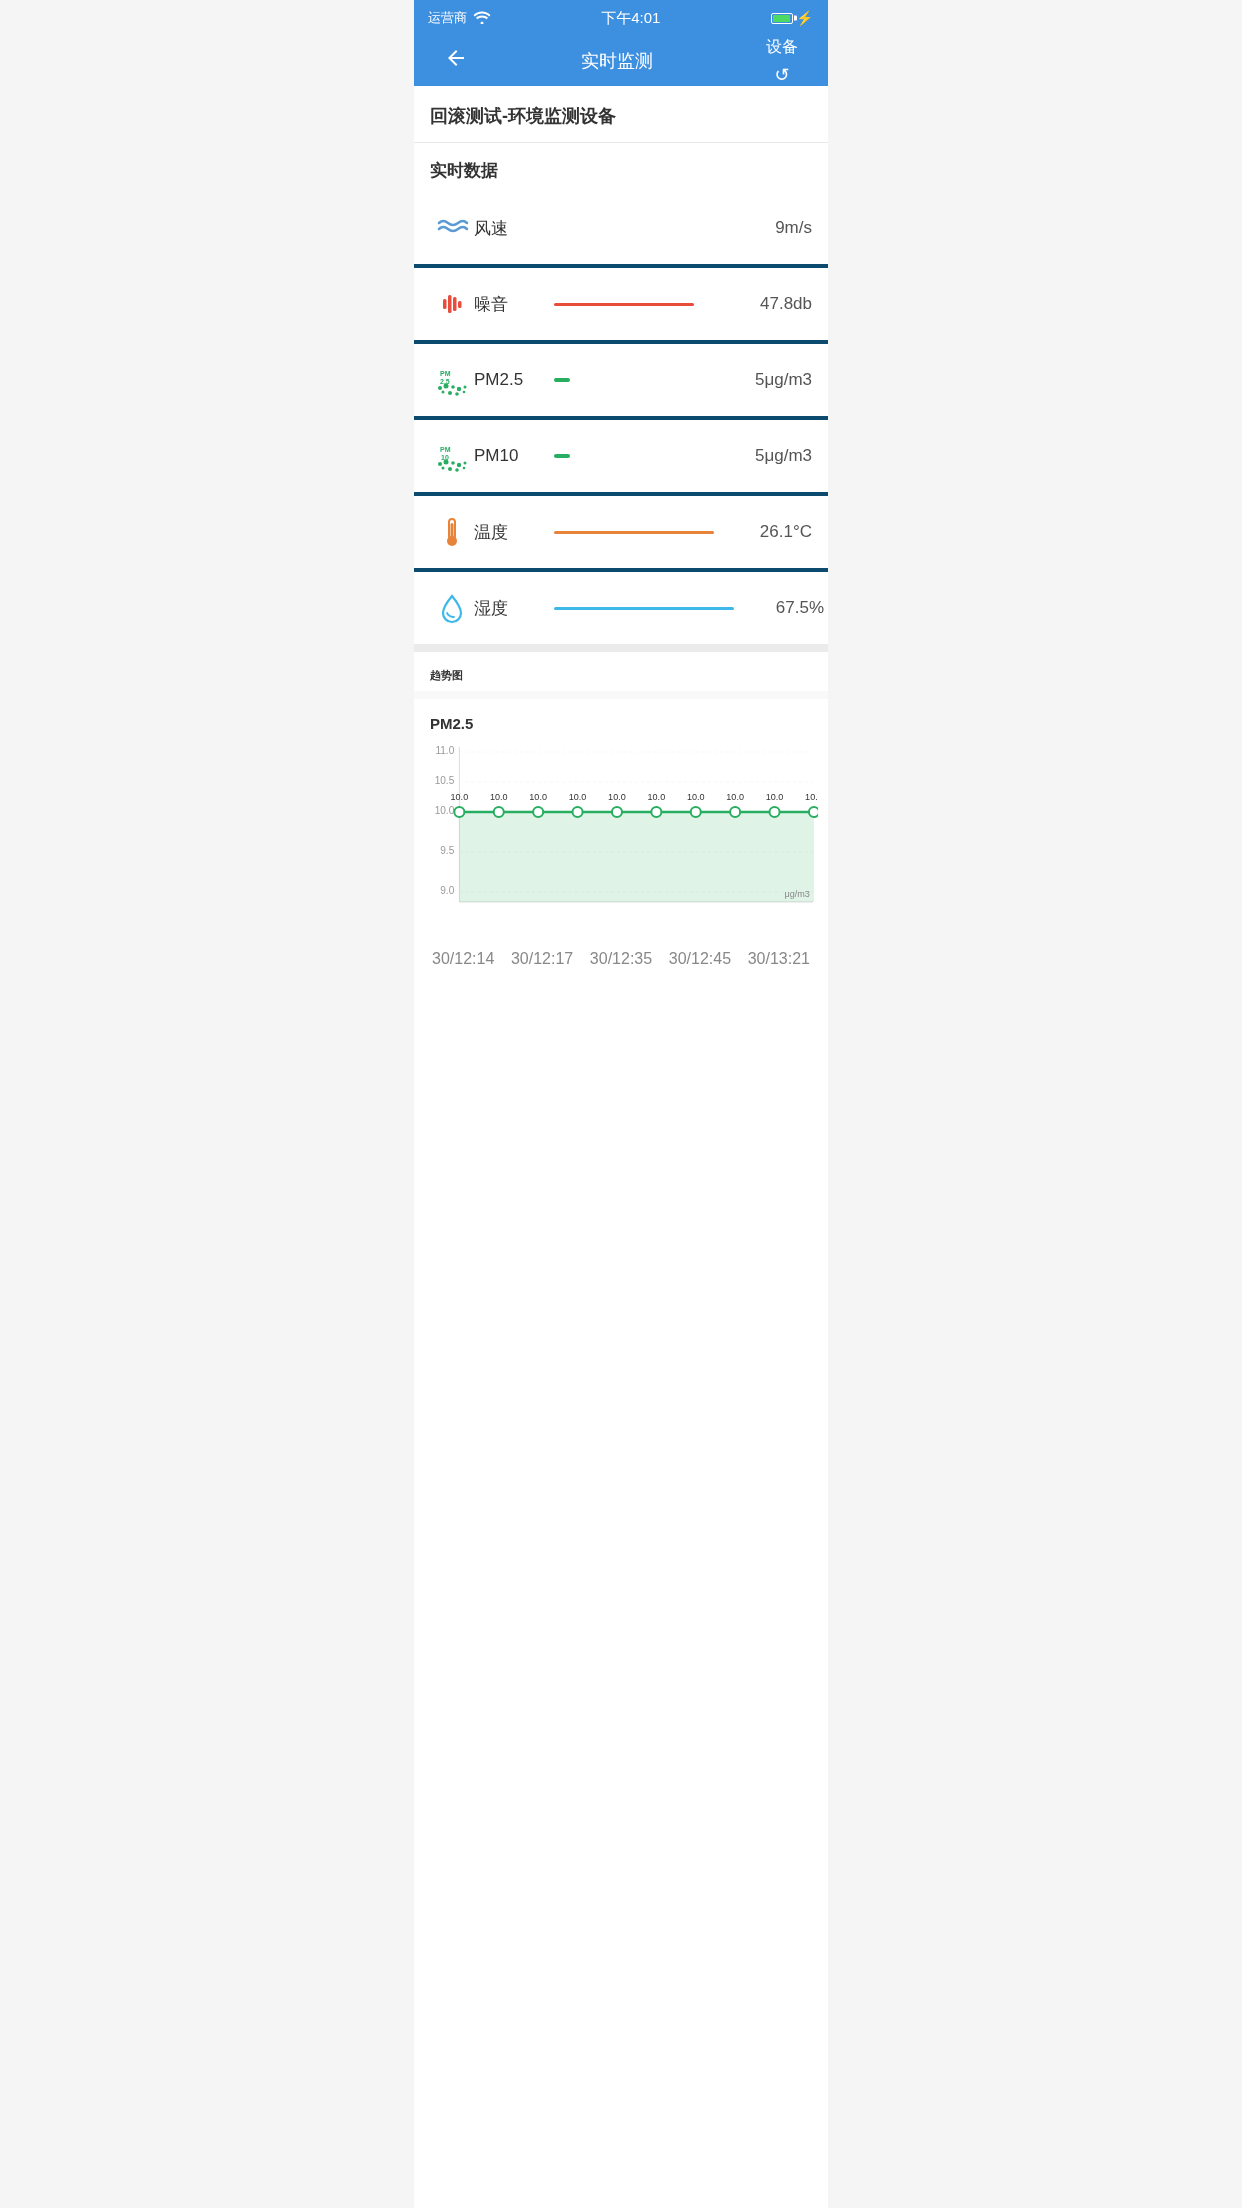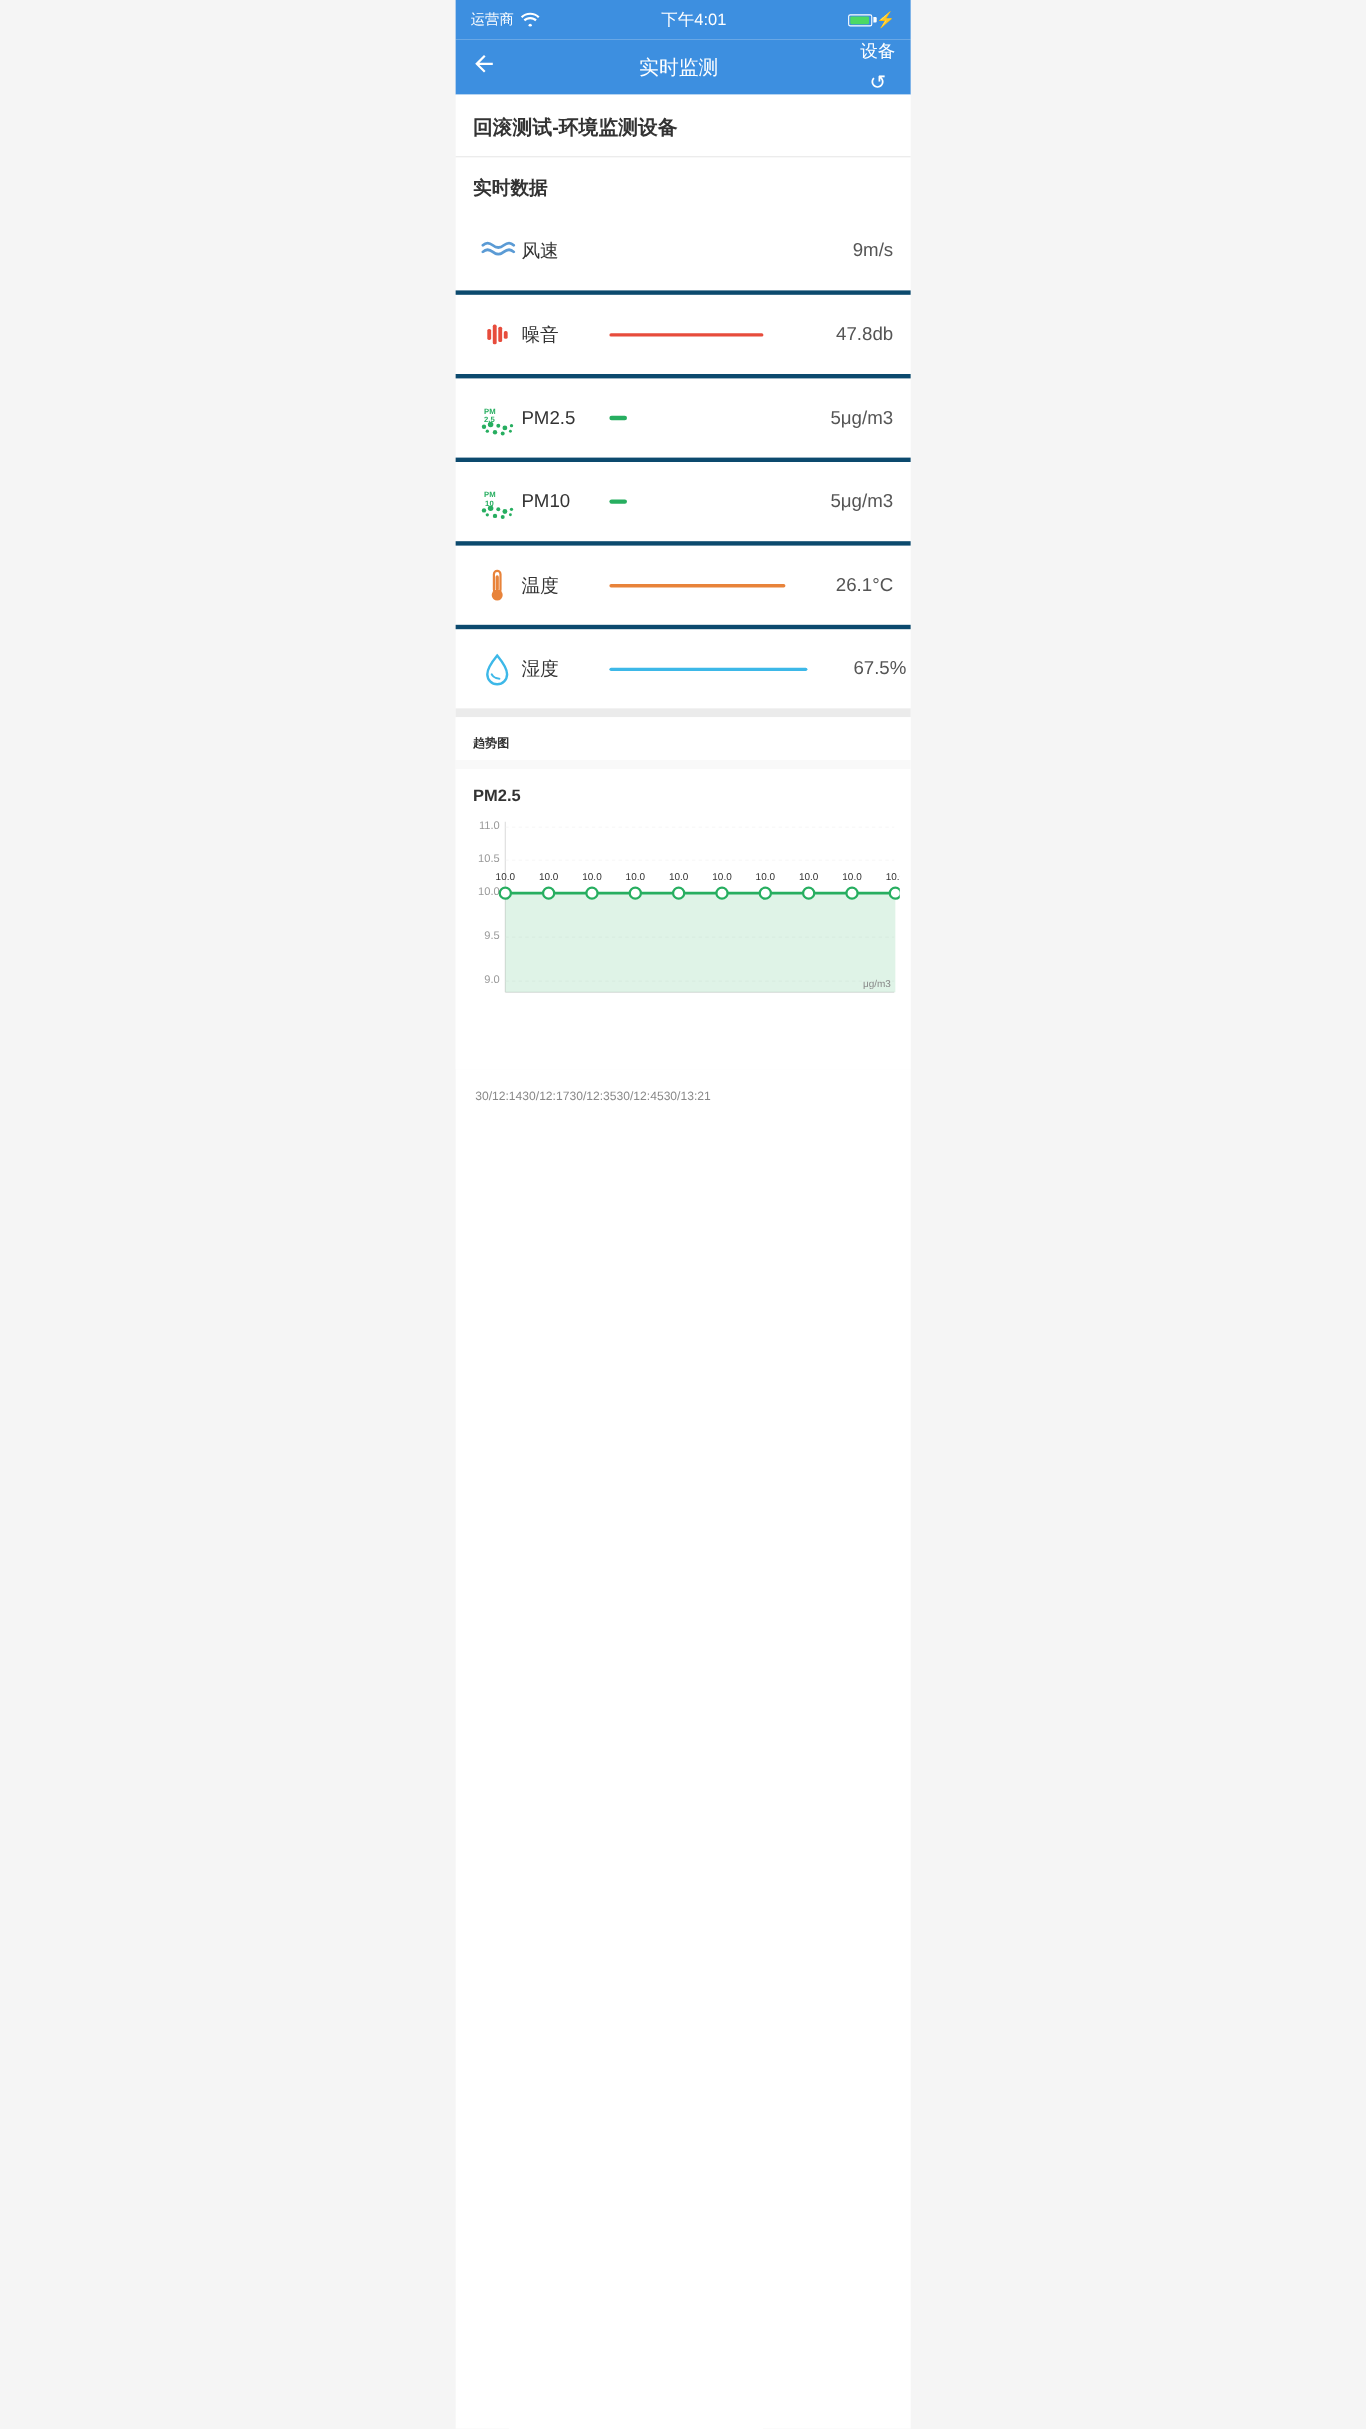--- a/index.html
+++ b/index.html
@@ -69,21 +69,21 @@
       background: #4cd964;
       border-radius: 1px;
     }
 
     
     .nav-bar {
       background: #3d8fe0;
       display: flex;
       justify-content: space-between;
       align-items: center;
-      padding: 10px 14px;
+      padding: 10px 30px;
       height: 50px;
     }
     .nav-back {
       color: white;
       font-size: 22px;
       cursor: pointer;
     }
     .nav-title {
       color: white;
       font-size: 18px;
@@ -193,25 +193,24 @@
       position: relative;
       width: 100%;
       height: 220px;
     }
     .chart-svg {
       width: 100%;
       height: 200px;
     }
     .chart-x-labels {
       display: flex;
-      justify-content: flex-start;
+      justify-content: space-between;
       padding: 4px 8px 0;
-      font-size: 11px;
+      font-size: 16px;
       color: #888;
-      margin-top: 40px;
     }
   </style>
 </head>
 <body>
 
 <div class="status-bar">
   <div class="status-left">
     <span>运营商</span>
     <span>
       <svg width="18" height="14" viewBox="0 0 18 14" fill="white">

